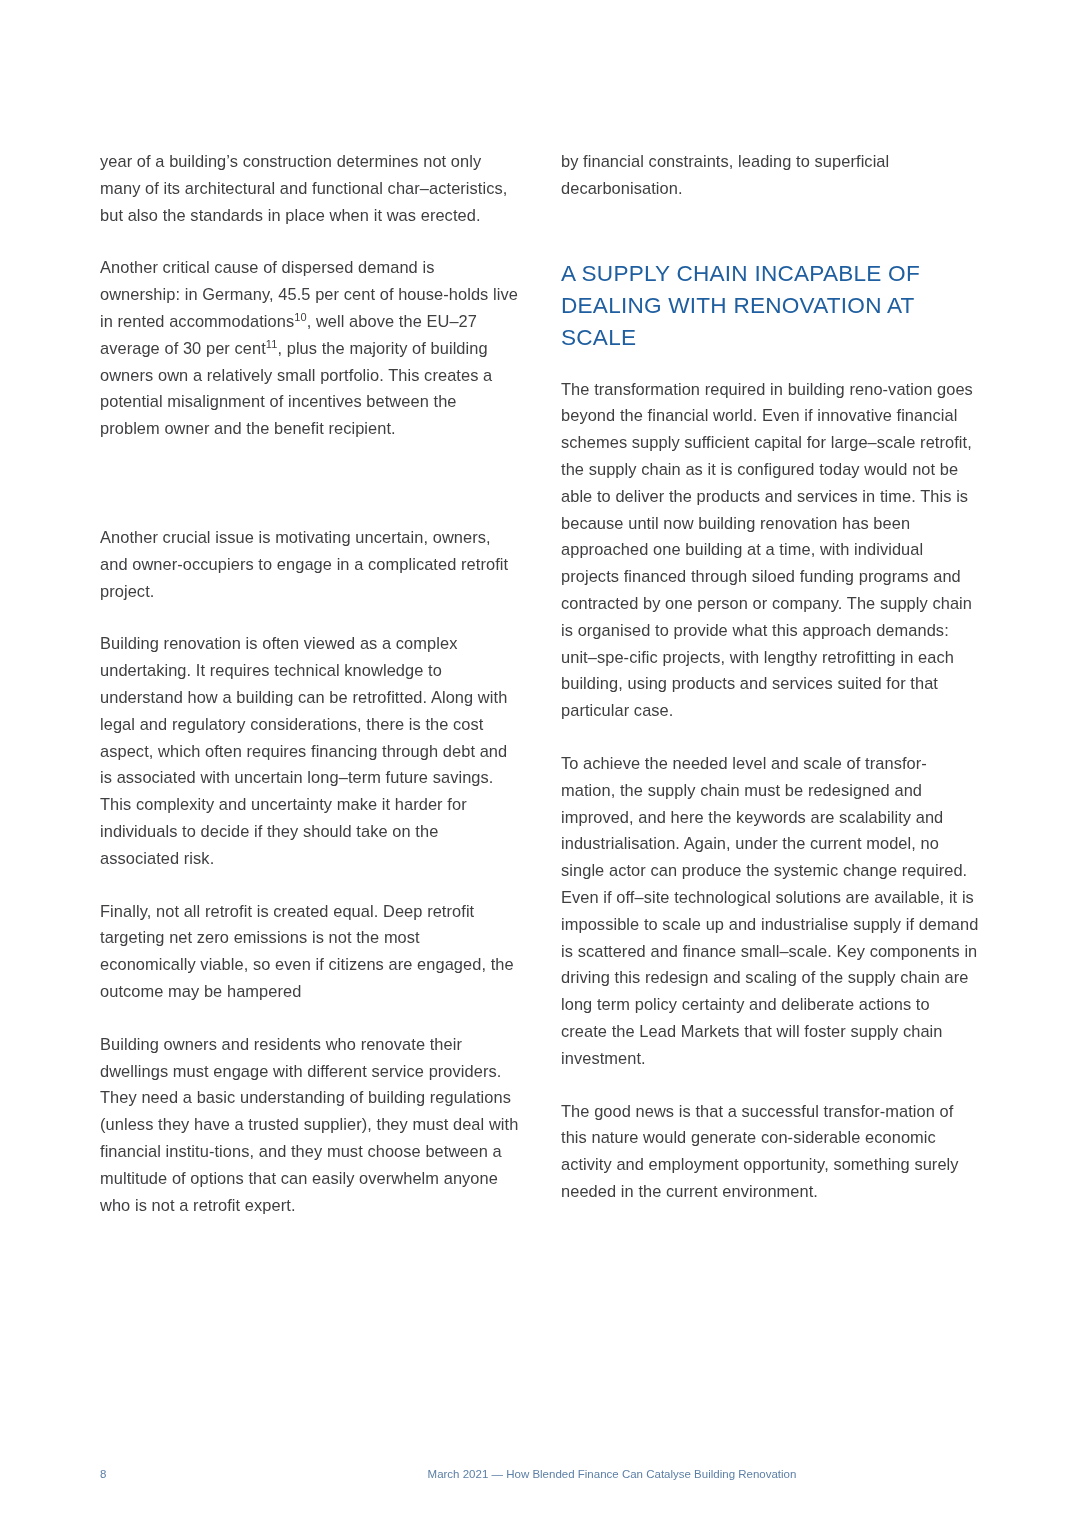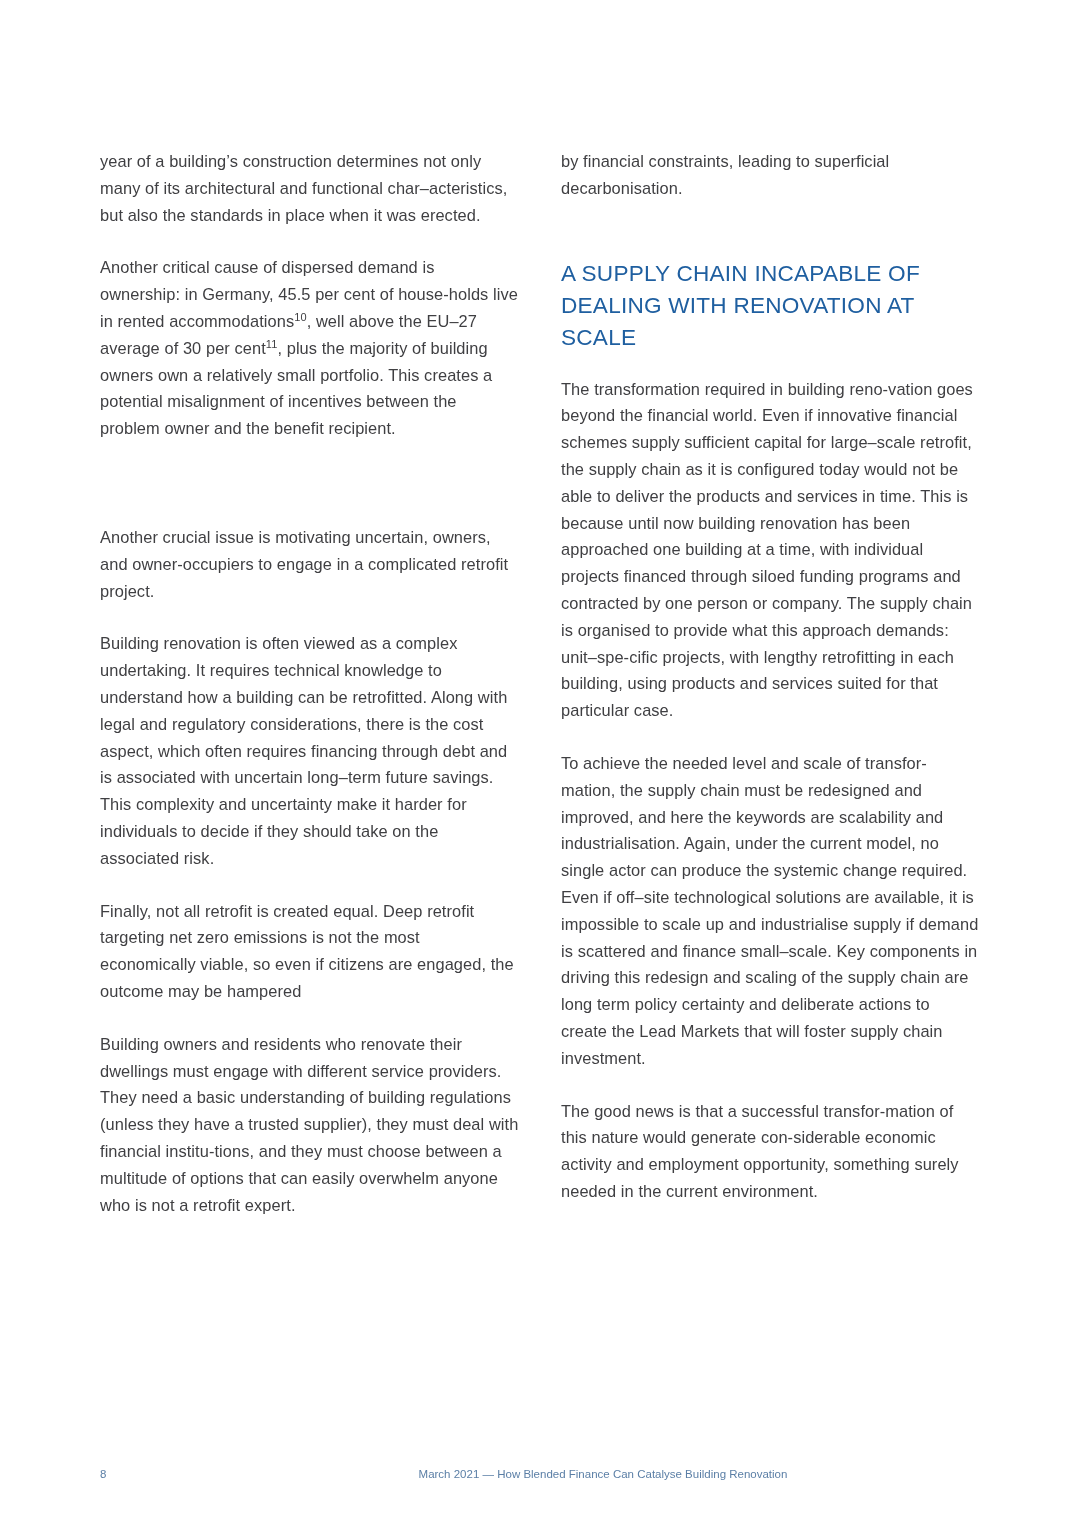--- a/index.html
+++ b/index.html
@@ -72,21 +72,21 @@
     color: #5b7fa6;
   }
   .footer-page {
     position: absolute;
     left: 0;
     top: 0;
     color: #5b7fa6;
   }
   .footer-note {
     position: absolute;
-    left: 3px;
+    left: 12px;
     top: 0;
     width: 880px;
     text-align: center;
     padding-left: 120px;
     box-sizing: border-box;
     color: #5b7fa6;
   }
 </style>
 </head>
 <body>

